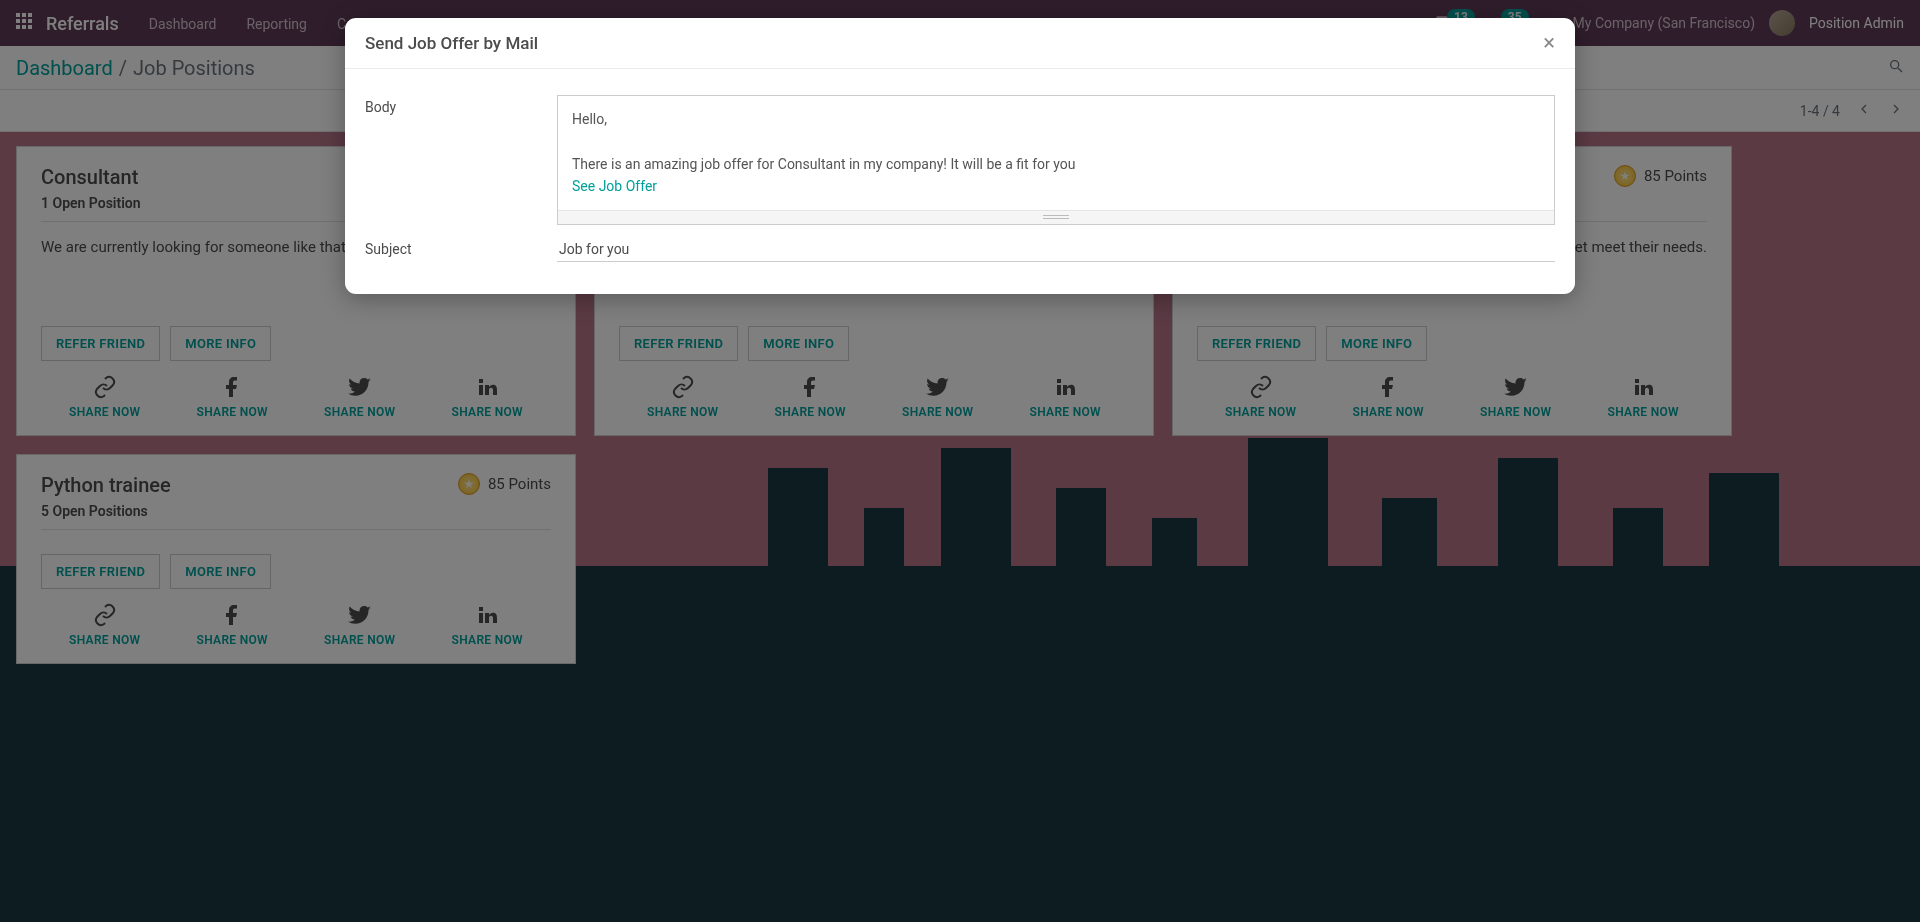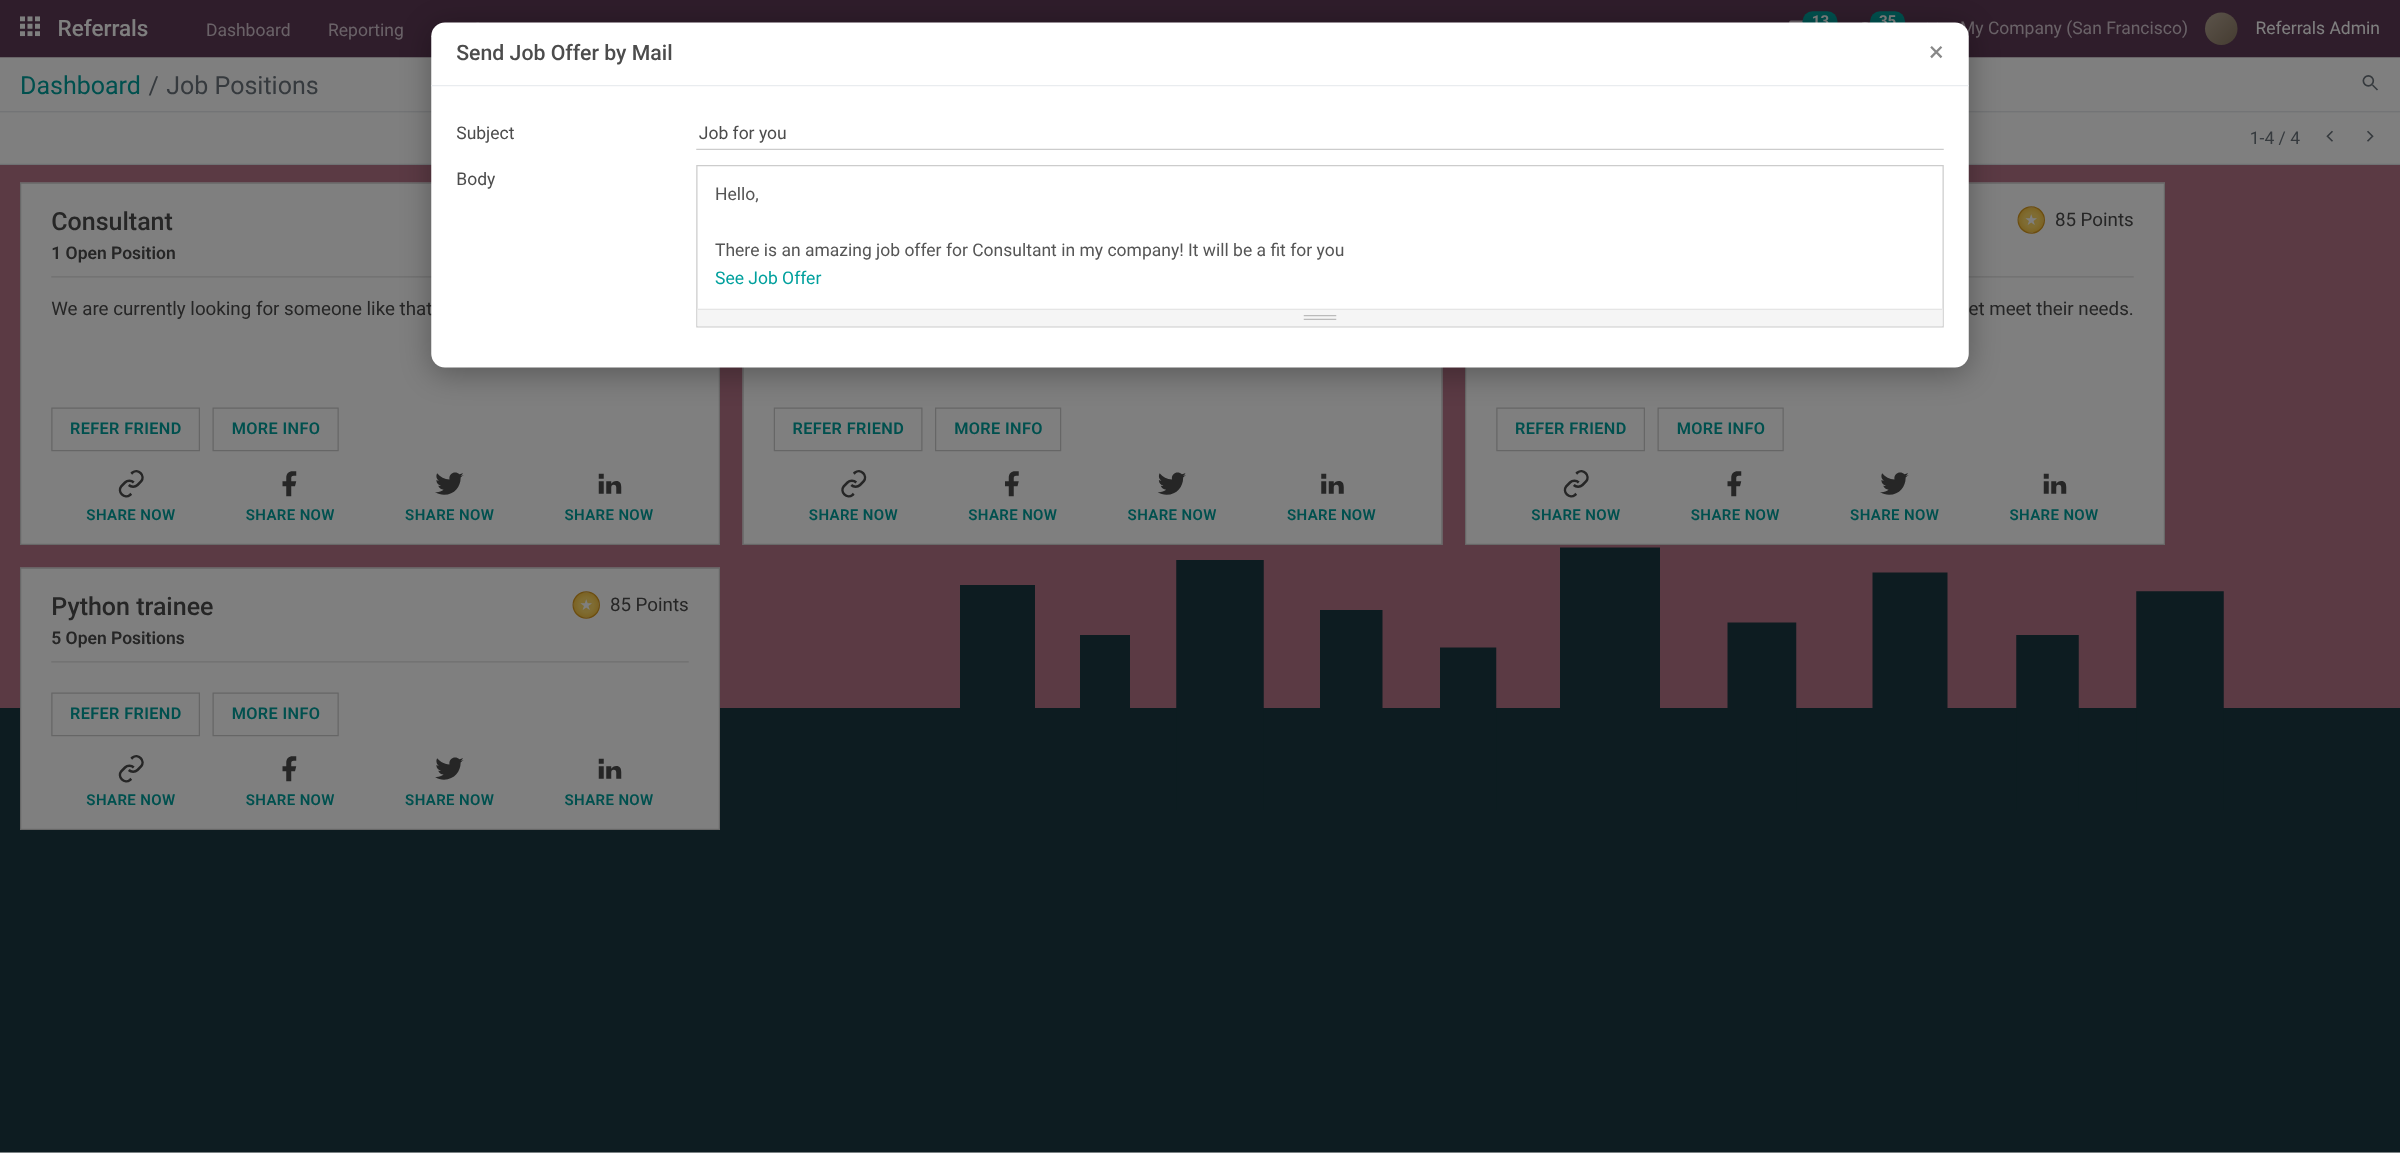--- a/index.html
+++ b/index.html
@@ -1,21 +1,21 @@
 <!DOCTYPE html>
 <html><head>
 <meta charset="utf-8">
 <style>
 * { margin:0; padding:0; box-sizing:border-box; font-family:-apple-system,BlinkMacSystemFont,"Segoe UI",Roboto,"Helvetica Neue",Arial,sans-serif; }
 body { background:#f0f0f0; overflow:hidden; width:1920px; height:922px; position:relative; }
 
 
 .topnav { height:46px; background:#5f3b56; display:flex; align-items:center; padding:0 16px; color:#fff; }
 .topnav .apps-icon { margin-right:14px; cursor:pointer; }
-.topnav .brand { font-size:18px; font-weight:500; margin-right:46px; }
+.topnav .brand { font-size:18px; font-weight:500; margin-right:30px; }
 .topnav .menu a { color:#d4c5d0; text-decoration:none; margin-right:26px; font-size:14px; cursor:pointer; }
 .topnav .right { margin-left:auto; display:flex; align-items:center; gap:14px; font-size:14px; }
 .badge { background:#00a09d; color:#fff; border-radius:10px; padding:1px 7px; font-size:12px; font-weight:bold; position:relative; top:-6px; margin-left:-4px; }
 .avatar { width:26px; height:26px; border-radius:50%; background:linear-gradient(135deg,#b8a896,#8a7862); display:inline-block; }
 .topnav .iconwrap { display:flex; align-items:center; color:#d4c5d0; }
 
 
 .crumbbar { height:44px; background:#fff; border-bottom:1px solid #dee2e6; display:flex; align-items:center; padding:0 16px; }
 .crumbbar .c1 { color:#00a09d; font-size:20px; cursor:pointer; }
 .crumbbar .sep { color:#6c757d; font-size:20px; margin:0 6px; }
@@ -110,21 +110,21 @@
         </svg>
       <span class="badge">35</span>
     </span>
     <span class="iconwrap">
       <svg class="svgicon" viewBox="0 0 24 24">
           <path d="M6 4l4 8-4 8M18 4l-4 8 4 8"></path>
         </svg>
     </span>
     <span style="color:#d4c5d0;">My Company (San Francisco)</span>
     <span class="avatar"></span>
-    <span style="color:#fff;">Referrals Admin</span>
+    <span style="color:#fff;">Position Admin</span>
   </div>
 </div>
 
 <div class="crumbbar">
   <span class="c1">Dashboard</span>
   <span class="sep">/</span>
   <span class="c2">Job Positions</span>
   <span class="searchbtn">
     <svg class="svgicon" viewBox="0 0 24 24">
         <circle cx="10" cy="10" r="6" fill="none" stroke="currentColor" stroke-width="2"></circle>
@@ -371,36 +371,36 @@
 </div>
 
 <div class="overlay"></div>
 
 <div class="modal">
   <div class="mhead">
     <h4>Send Job Offer by Mail</h4>
     <span class="close">×</span>
   </div>
   <div class="mbody">
-    <div class="mrow">
-      <div class="mlab">Subject</div>
-      <div class="mfield">
-          <div class="subj">Job for you</div>
-        </div>
-    </div>
     <div class="mrow" style="align-items:flex-start;">
       <div class="mlab">Body</div>
       <div class="mfield">
         <div class="editor">
           <div class="ed-content">
             <div>Hello,</div>
             <br>
             <div>There is an amazing job offer for Consultant in my company! It will be a fit for you</div>
             <div class="ed-link">See Job Offer</div>
           </div>
           <div class="ed-handle">
               <div class="grip"></div>
             </div>
         </div>
       </div>
     </div>
+    <div class="mrow">
+      <div class="mlab">Subject</div>
+      <div class="mfield">
+          <div class="subj">Job for you</div>
+        </div>
+    </div>
   </div>
 </div>
 
 </body></html>

